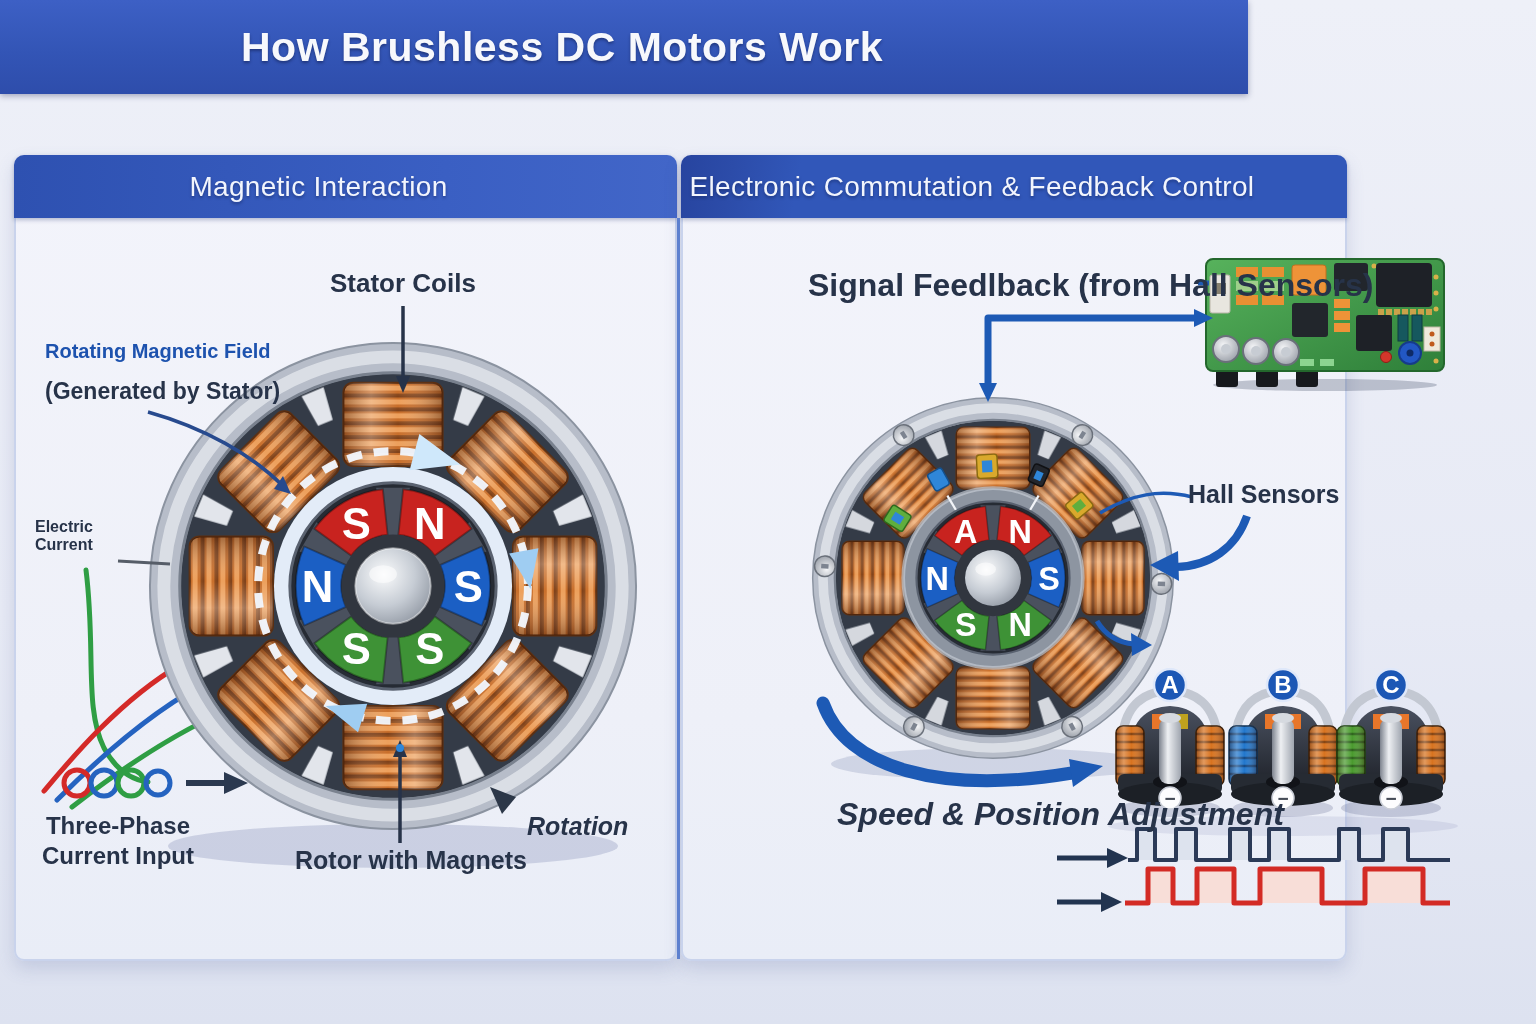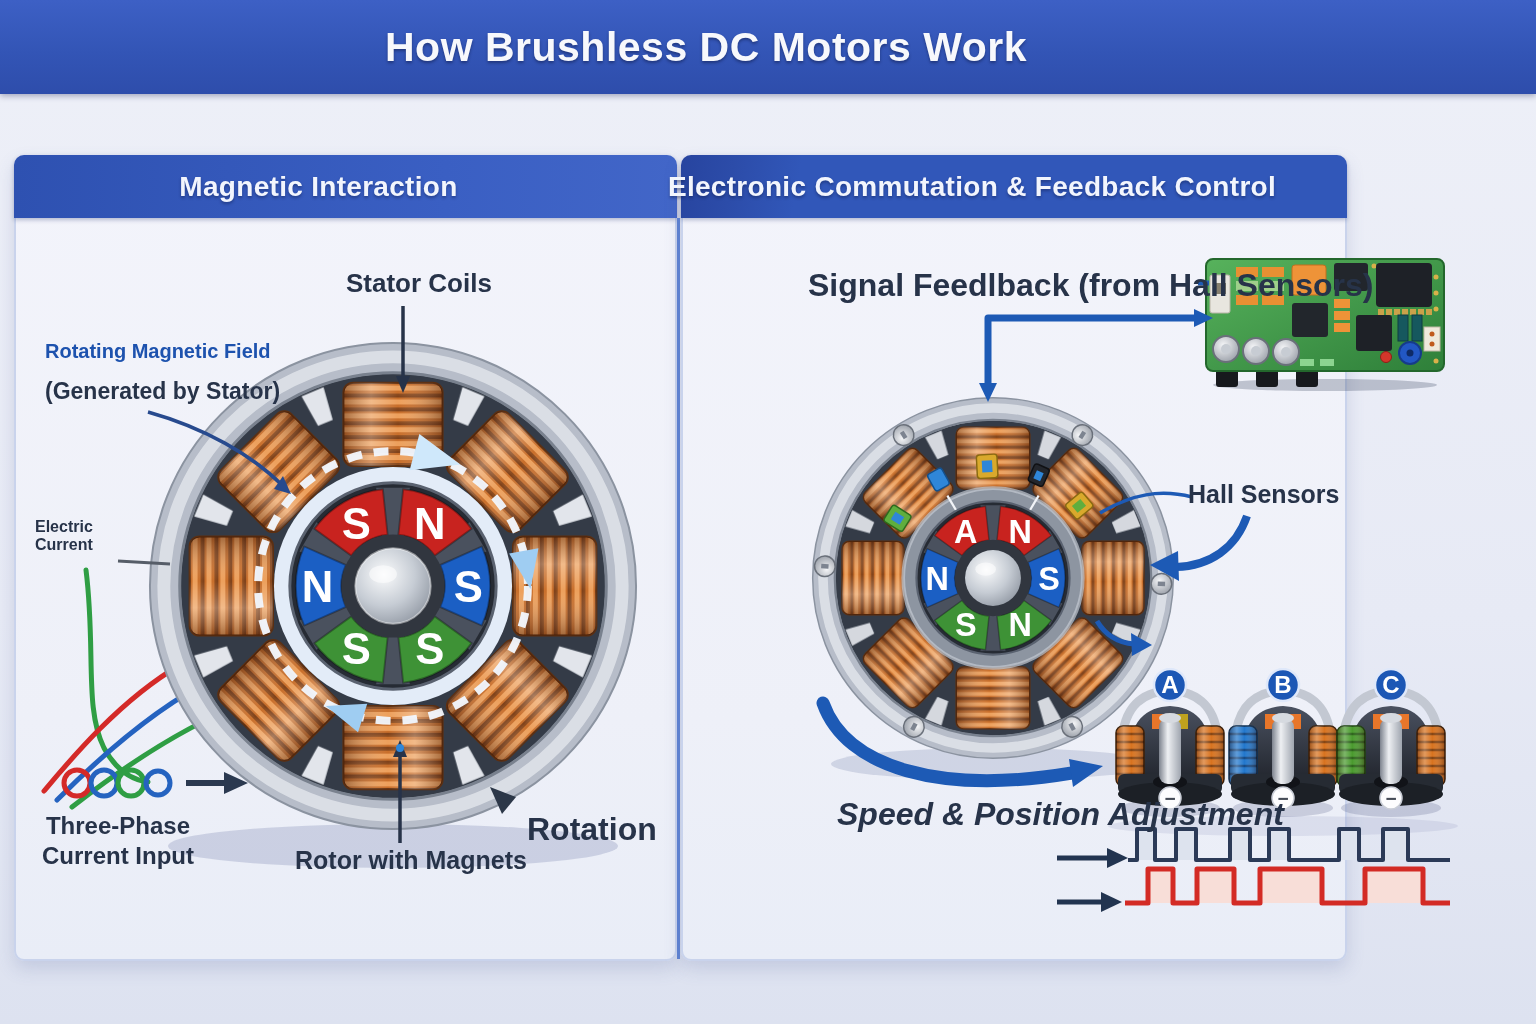--- a/index.html
+++ b/index.html
@@ -1,33 +1,33 @@
 <!DOCTYPE html>
 <html><head>
 <meta charset="utf-8">
 <style>
   html,body{margin:0;padding:0;background:#dfe3f0;}
   #canvas{position:relative;width:1536px;height:1024px;overflow:hidden;
     background:linear-gradient(180deg,#eef0f8 0%,#e7eaf5 60%,#dde2f0 100%);
     font-family:"Liberation Sans",sans-serif;}
   
-  .titlebar{position:absolute;left:0;top:0;width:1536px;height:94px;
+  .titlebar{position:absolute;left:0;top:0;width:1248px;height:94px;
     background:linear-gradient(180deg,#3d60c5 0%,#3355b6 55%,#2e4dab 100%);
     box-shadow:0 2px 6px rgba(20,30,80,.35);display:flex;align-items:center;justify-content:center;}
   .titlebar .title{color:#f7f8fc;font-size:41px;font-weight:800;letter-spacing:.5px;
     transform:translateX(-62px);text-shadow:0 2px 3px rgba(10,20,60,.45);}
   
   .panel{position:absolute;top:155px;height:806px;border:2px solid #c9d3ec;border-radius:10px;
     background:linear-gradient(180deg,#f3f4fb 0%,#eef0f8 70%,#e9edf7 100%);
     box-shadow:0 8px 18px rgba(70,90,150,.18);box-sizing:border-box;}
   .panel-left{left:14px;width:663px;}
   .panel-right{left:681px;width:666px;}
   .panel-header{position:absolute;left:-2px;right:-2px;top:-2px;height:63px;
     border-radius:10px 10px 0 0;display:flex;align-items:center;justify-content:center;
-    color:#f2f5fd;font-size:28px;font-weight:700;letter-spacing:.3px;
+    color:#f2f5fd;font-size:28px;font-weight:400;letter-spacing:.3px;
     text-shadow:0 2px 3px rgba(10,20,60,.4);
     box-shadow:0 2px 4px rgba(30,45,110,.3);}
   .panel-left .panel-header{background:linear-gradient(90deg,#2e51b1 0%,#3a5fc3 65%,#4266c8 100%);}
   .panel-left .panel-header span{transform:translateX(-27px);}
   .panel-right .panel-header{background:linear-gradient(100deg,#27449f 0%,#2c4ca9 8%,#3157b9 18%,#3157b9 100%);}
   .panel-right .panel-header span{transform:translateX(-42px);}
   .divider{position:absolute;left:677px;top:218px;width:3px;height:741px;background:#5d80cf;}
   
   .lbl{position:absolute;color:#273349;font-weight:700;line-height:1.12;white-space:nowrap;z-index:6;}
   .lbl .sub{font-weight:600;}
@@ -571,41 +571,41 @@
       <polygon points="1128,858 1107,848 1107,868" fill="#223450"></polygon>
       <path d="M1128,860 H1137 V829 H1155 V860 H1176 V829 H1196 V860 H1230 V829 H1250 V860 H1269 V829 H1289 V860 H1339 V829 H1359 V860 H1383 V829 H1408 V860 H1450" fill="#dde3ee" stroke="#2b3a57" stroke-width="4" stroke-linejoin="round"></path>
     </g>
     <g>
       <line x1="1057" y1="902" x2="1103" y2="902" stroke="#223450" stroke-width="5"></line>
       <polygon points="1122,902 1101,892 1101,912" fill="#223450"></polygon>
       <path d="M1125,903 H1148 V869 H1173 V903 H1197 V869 H1234 V903 H1260 V869 H1322 V903 H1365 V869 H1423 V903 H1450" fill="#f8ded8" stroke="#d32b25" stroke-width="5" stroke-linejoin="round"></path>
     </g>
   </svg>
 
-  <div class="lbl" style="left:330px;top:269px;font-size:26px;margin-left:16px;">
+  <div class="lbl" style="left:330px;top:269px;font-size:26px;">
     <span>Stator Coils</span>
   </div>
   <div class="lbl" style="left:45px;top:340px;font-size:20px;color:#1d52ae;">
     <span>Rotating Magnetic Field</span>
   </div>
   <div class="lbl sub" style="left:45px;top:379px;font-size:23px;font-weight:600;">
     <span>(Generated by Stator)</span>
   </div>
   <div class="lbl" style="left:35px;top:518px;font-size:16px;">
     <div>Electric</div>
     <div>Current</div>
   </div>
   <div class="lbl" style="left:42px;top:811px;font-size:24px;line-height:1.25;text-align:center;">
     <div>Three-Phase</div>
     <div>Current Input</div>
   </div>
   <div class="lbl" style="left:295px;top:846px;font-size:25px;">
     <span>Rotor with Magnets</span>
   </div>
-  <div class="lbl" style="left:527px;top:812px;font-size:32px;">
+  <div class="lbl" style="left:527px;top:812px;font-size:25px;font-style:italic;">
     <span>Rotation</span>
   </div>
 
   <div class="lbl" style="left:808px;top:268px;font-size:32px;">
     <span>Signal Feedlback</span>
     <span class="sub" style="font-weight:600;">(from Hall Sensors)</span>
   </div>
   <div class="lbl" style="left:1188px;top:480px;font-size:25px;">
     <span>Hall Sensors</span>
   </div>

